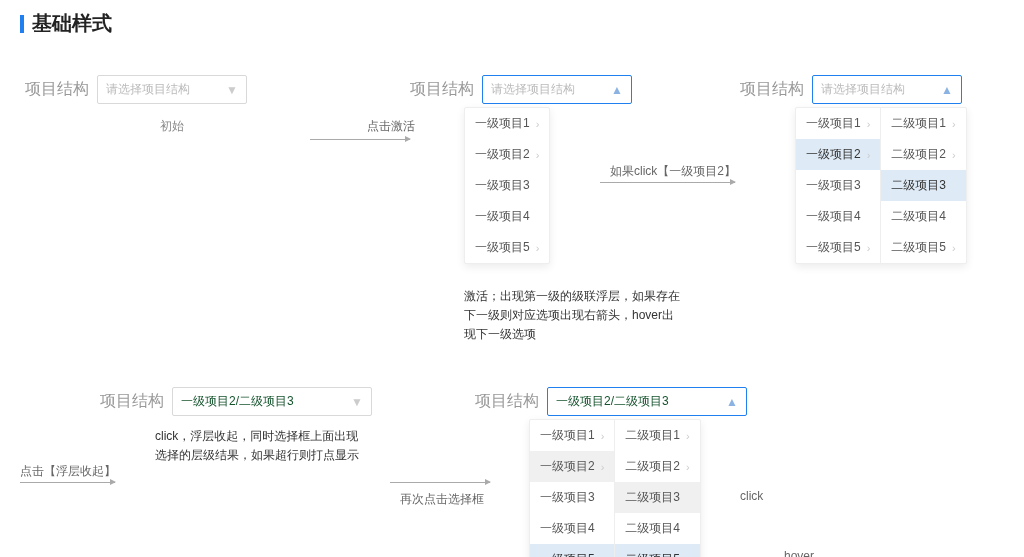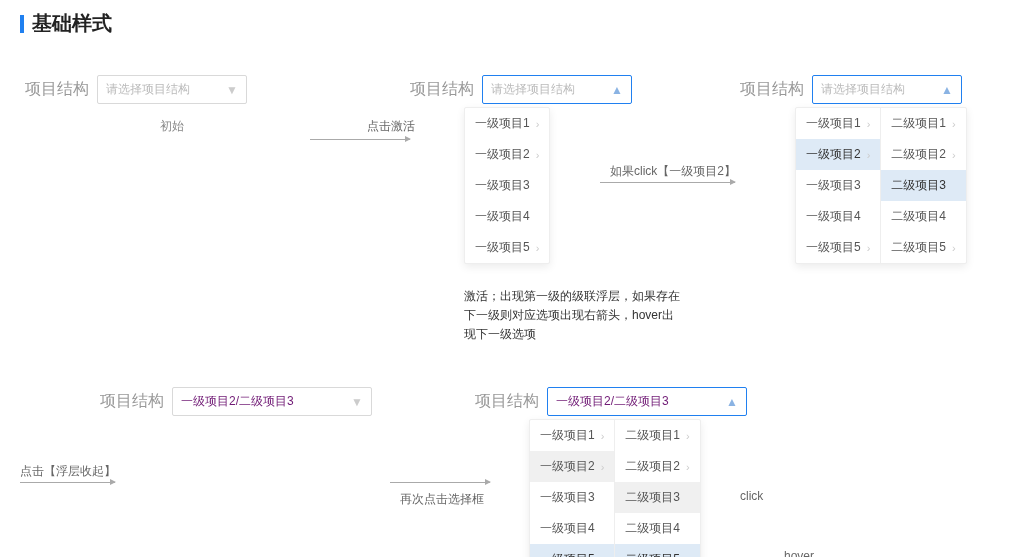--- a/index.html
+++ b/index.html
@@ -50,21 +50,21 @@
       min-width: 150px;
       display: flex;
       align-items: center;
       justify-content: space-between;
       background: #fff;
       font-size: 12px;
     }
     .select-box.wide { min-width: 200px; }
     .select-box.active { border-color: #2080f0; }
     .select-box .placeholder { color: #bbb; }
-    .select-box .value-text { color: #701a75; }
+    .select-box .value-text { color: #14532d; }
     .caret {
       color: #ccc;
       margin-left: 10px;
       line-height: 1;
     }
     .caret.up { color: #8ab3e3; }
     .dropdown {
       position: absolute;
       background: #fff;
       border: 1px solid #eee;
@@ -229,20 +229,21 @@
   <div class="annotation small" style="left:0px; top:395px; white-space:nowrap;">点击【浮层收起】</div>
   <div class="arrow" style="left:0px; top:415px; width:95px;"></div>
 
   <div class="combo" style="left:80px; top:320px;">
     <span class="label">项目结构</span>
     <div class="select-box wide">
       <span class="value-text">一级项目2/二级项目3</span>
       <span class="caret">▼</span>
     </div>
   </div>
+  <div class="desc" style="left:135px; top:360px; width:210px;">click，浮层收起，同时选择框上面出现选择的层级结果，如果超行则打点显示</div>
 
   <div class="annotation small" style="left:380px; top:395px; white-space:nowrap;margin-top:28px;">再次点击选择框</div>
   <div class="arrow" style="left:370px; top:415px; width:100px;"></div>
 
   <div class="combo" style="left:455px; top:320px;">
     <span class="label">项目结构</span>
     <div class="select-box wide active">
       <span class="value-text">一级项目2/二级项目3</span>
       <span class="caret up">▲</span>
     </div>

